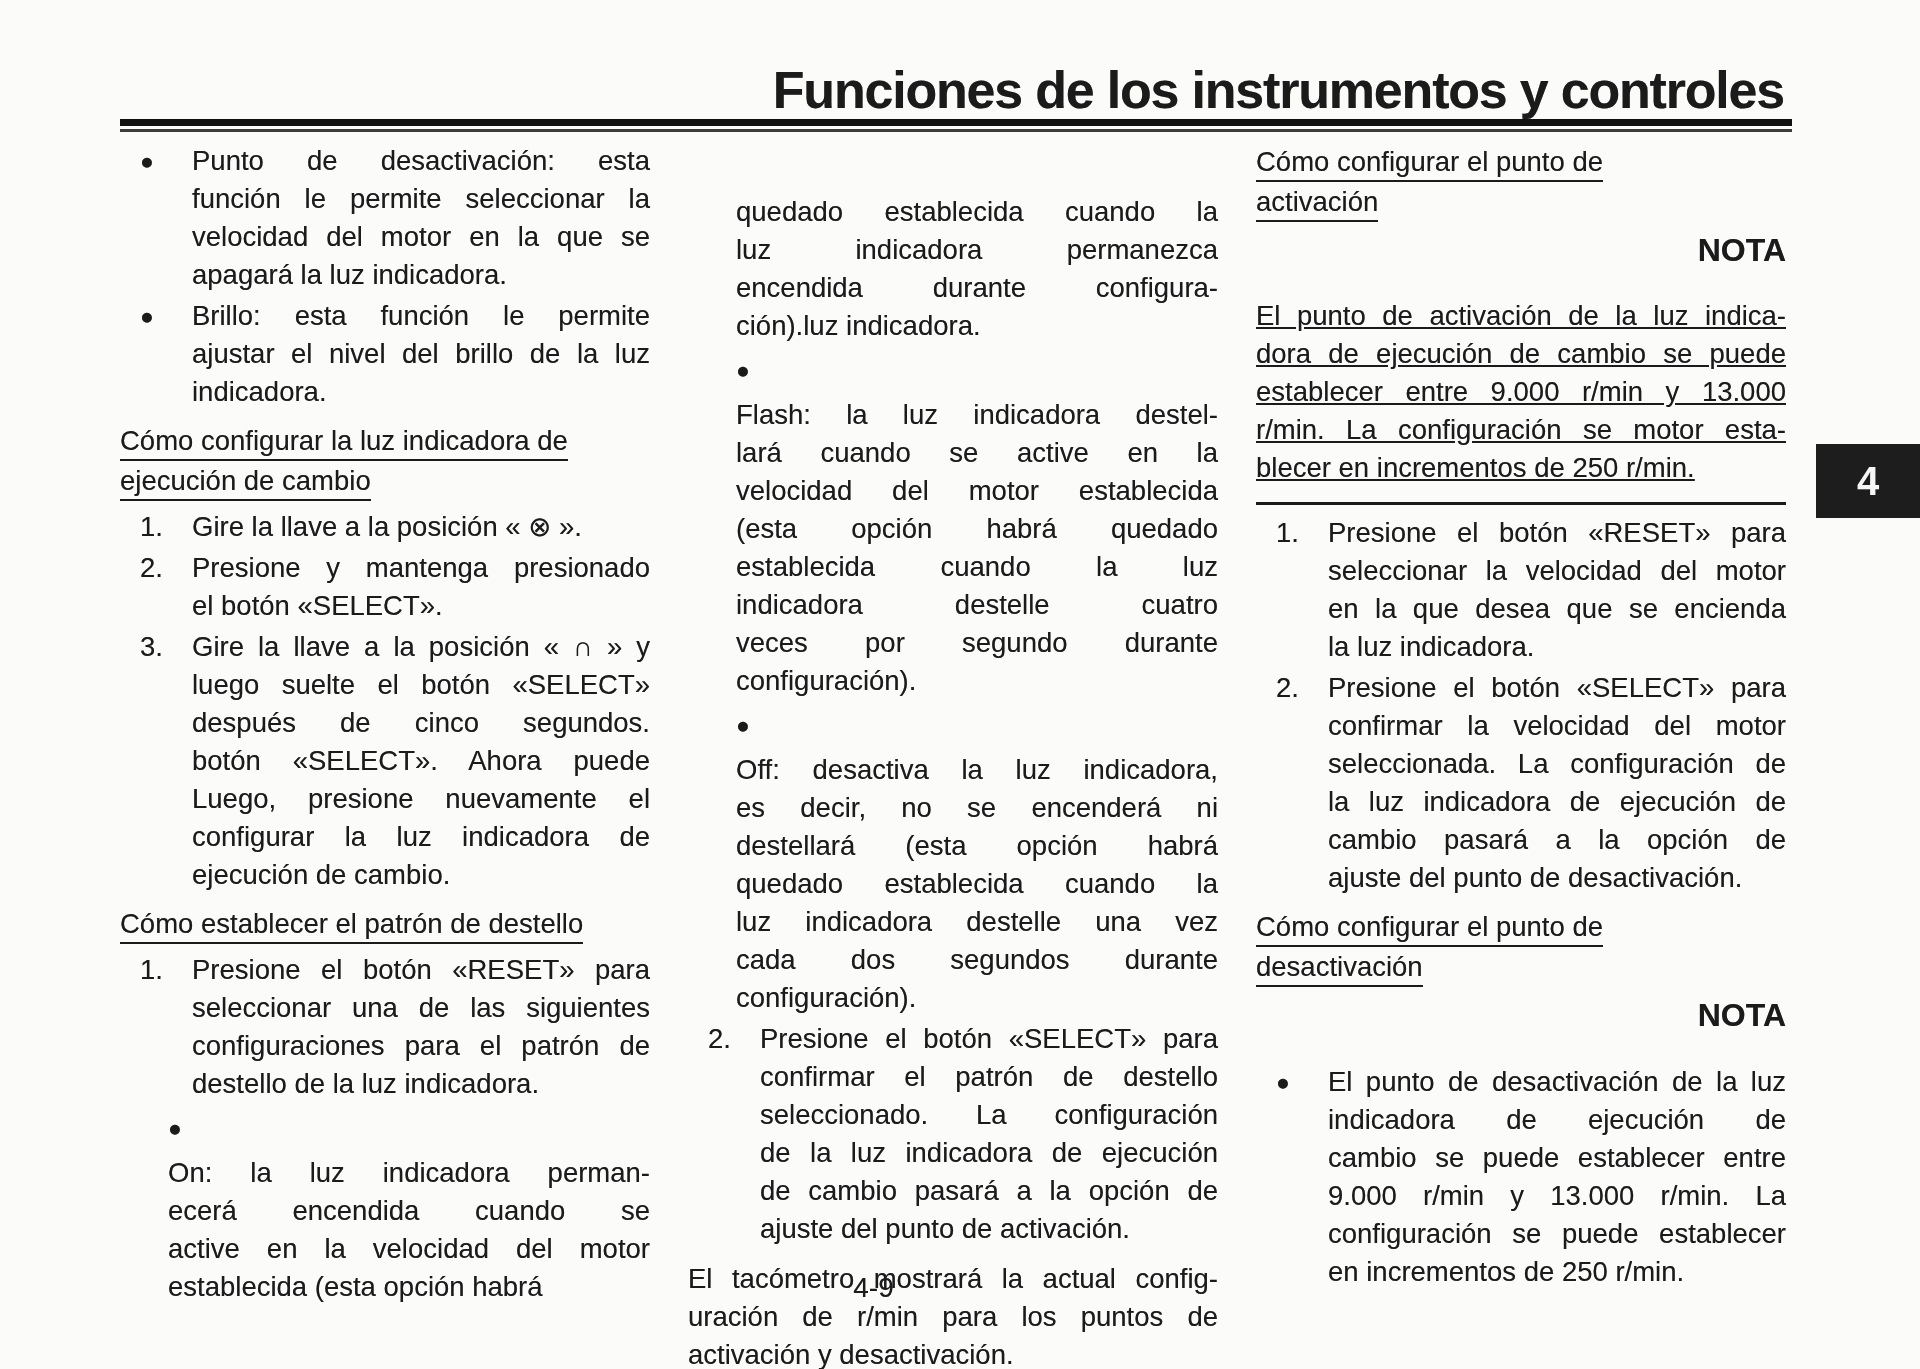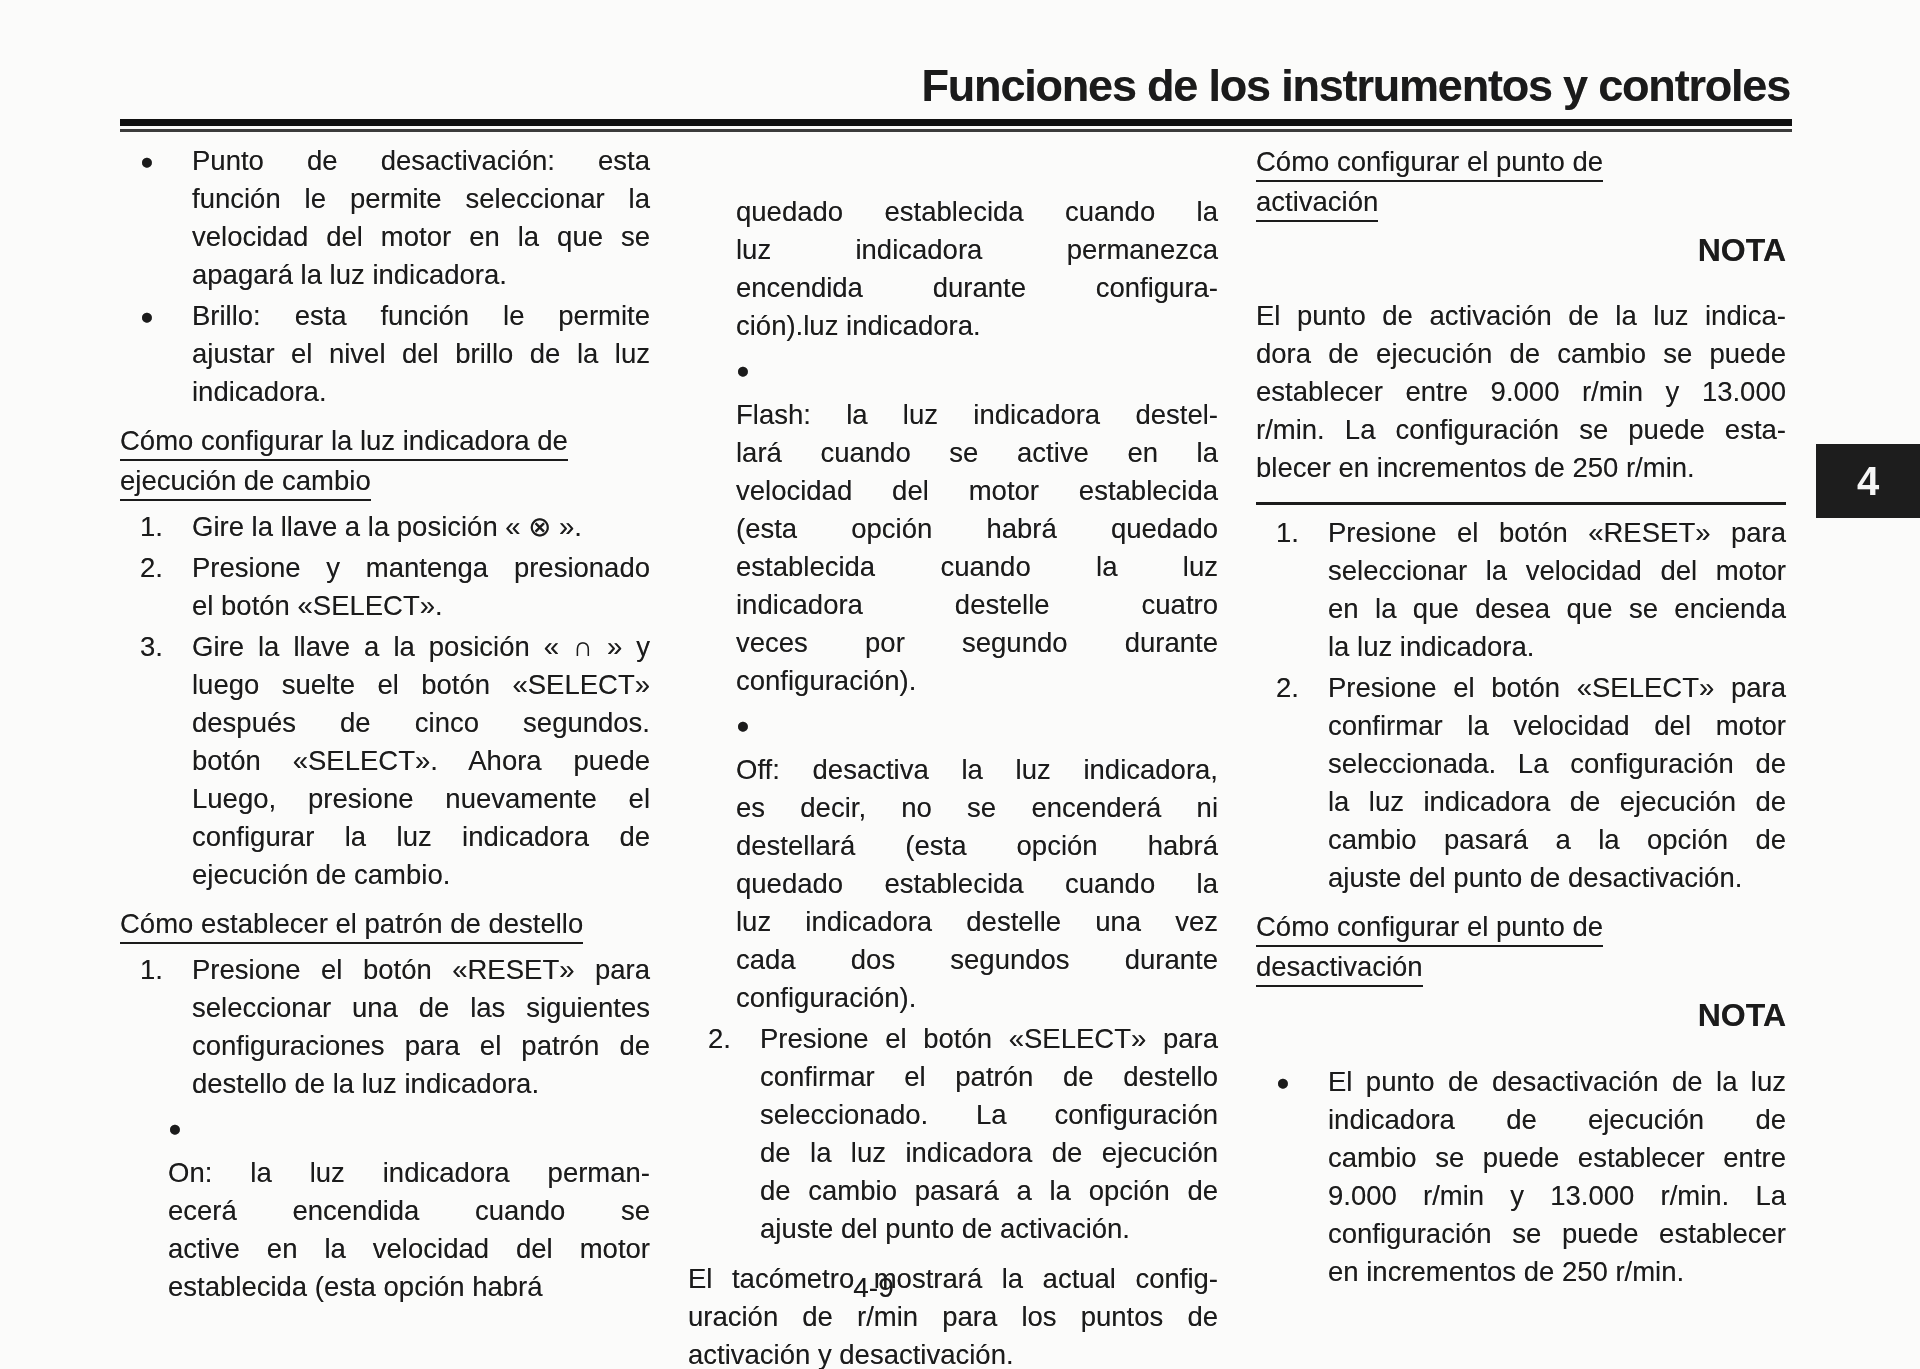--- a/index.html
+++ b/index.html
@@ -3,22 +3,22 @@
 <meta charset="utf-8">
 <style>
   html,body{margin:0;padding:0;}
   body{
     width:1920px;height:1369px;position:relative;overflow:hidden;
     background:#fbfbfa;color:#1b1b1b;
     font-family:"Liberation Sans", sans-serif;
     text-shadow:0 0 .6px rgba(25,25,25,.5);
   }
   .page-title{
-    position:absolute;top:60px;right:130px;
-    font-size:45px;font-weight:bold;letter-spacing:-1.2px;white-space:nowrap;
+    position:absolute;top:60px;right:136px;
+    font-size:52px;font-weight:bold;letter-spacing:-1.2px;white-space:nowrap;
   }
   .title-rule{
     position:absolute;left:120px;right:128px;top:119px;height:3px;
     border-top:7px solid #101010;border-bottom:3px solid #3c3c3c;
   }
   .content{
     position:absolute;top:142px;left:120px;
     display:flex;gap:38px;
     font-size:27.5px;line-height:38px;
   }
@@ -35,21 +35,21 @@
   .kind-li{display:flex;}
   .kind-li.lvl1{padding-left:20px;}
   .kind-li.lvl1 > .marker{flex:0 0 52px;}
   .kind-li.lvl2{padding-left:48px;margin-top:6px;flex-direction:column;}
   .kind-li.lvl2 > .marker{flex:0 0 45px;}
   .marker{line-height:38px;}
   .marker.dot{font-size:23px;}
   .libody{flex:1 1 auto;min-width:0;}
   
   .kind-p{margin-top:12px;}
-  .kind-np{margin-top:2px;}
+  .kind-np{margin-top:2px;text-decoration:underline;}
   
   .kind-note{
     display:flex;align-items:flex-end;gap:16px;
     font-weight:bold;font-size:32px;margin-top:8px;line-height:40px;flex-direction:column;
   }
   .note-rule{flex:1 1 auto;border-bottom:3px solid #1b1b1b;margin-bottom:6px;}
   
   .kind-rule{border-bottom:3px solid #1b1b1b;margin:15px 0 9px 0;height:0;}
   
   .section-tab{
@@ -197,21 +197,21 @@
         <div class="hline"><span class="u">activación</span></div>
       </div>
       <div class="block kind-note">
         <span>NOTA</span>
         <span class="note-rule"></span>
       </div>
       <div class="block kind-np">
         <div class="line">El punto de activación de la luz indica-</div>
         <div class="line">dora de ejecución de cambio se puede</div>
         <div class="line">establecer entre 9.000 r/min y 13.000</div>
-        <div class="line">r/min. La configuración se puede esta-</div>
+        <div class="line">r/min. La configuración se motor esta-</div>
         <div class="line last">blecer en incrementos de 250 r/min.</div>
       </div>
       <div class="block kind-rule"></div>
       <div class="block kind-li lvl1">
         <span class="marker">1.</span>
         <div class="libody">
           <div class="line">Presione el botón «RESET» para</div>
           <div class="line">seleccionar la velocidad del motor</div>
           <div class="line">en la que desea que se encienda</div>
           <div class="line last">la luz indicadora.</div>

